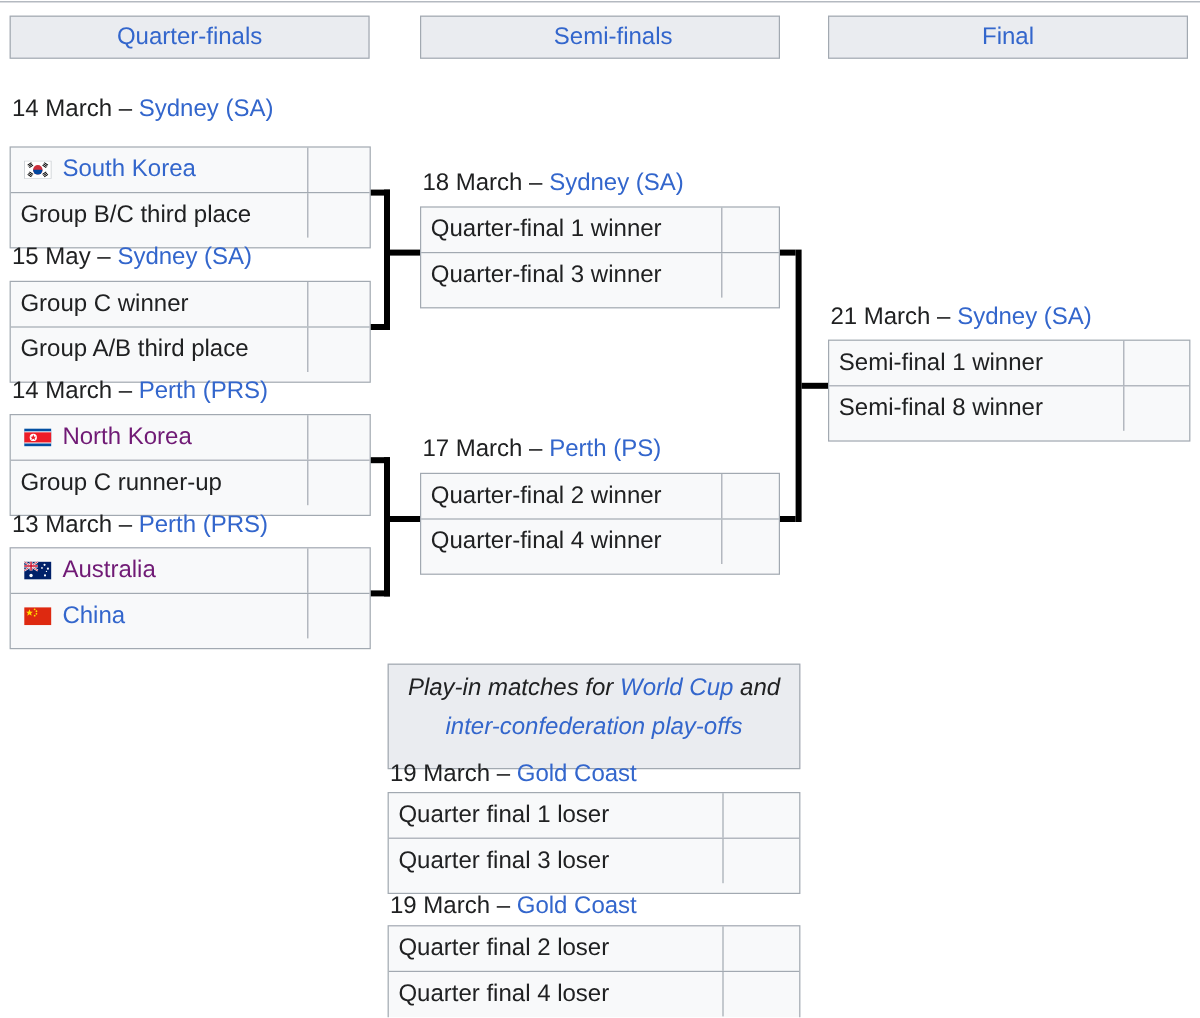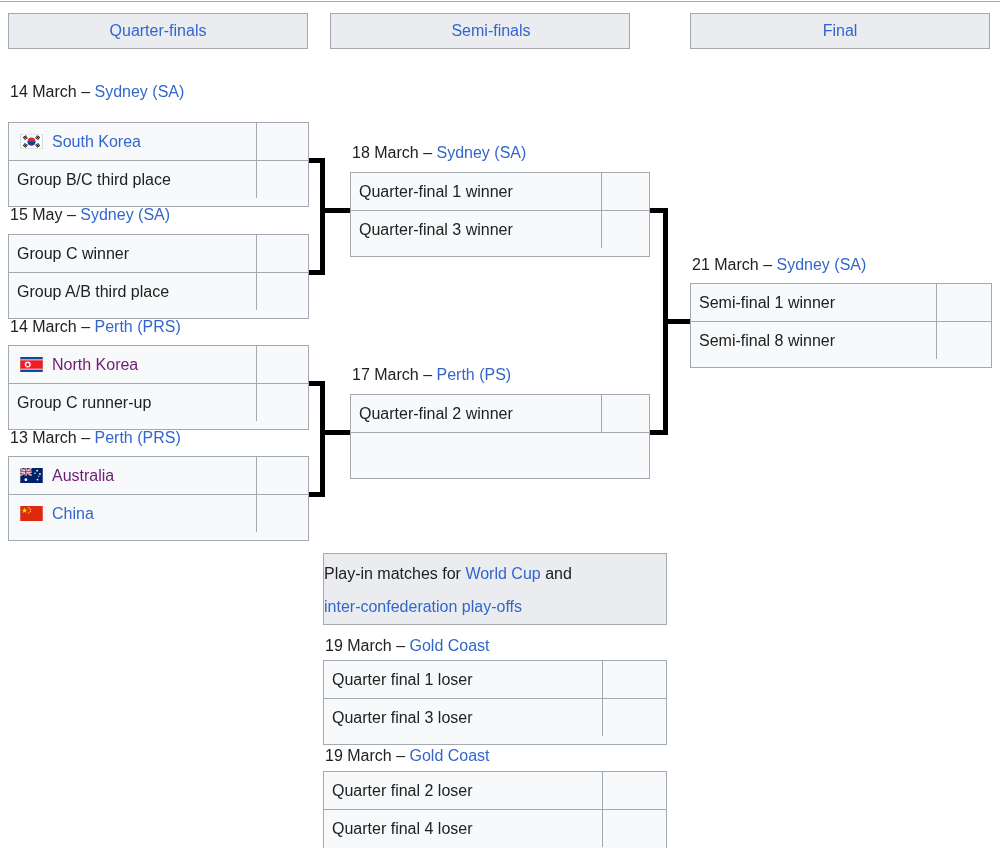--- a/index.html
+++ b/index.html
@@ -1,47 +1,47 @@
 <!DOCTYPE html>
 <html><head>
 <meta charset="utf-8">
 <style>
   html,body{margin:0;padding:0;background:#fff;}
   .canvas{position:relative;width:1000px;height:848px;background:#ffffff;overflow:hidden;
-          font-family:"Liberation Sans",sans-serif;font-size:16px;color:#202122;}
+          font-family:"Liberation Sans",sans-serif;font-size:20px;color:#202122;}
   .toprule{position:absolute;left:0;top:1px;width:1000px;height:1px;background:#a2a9b1;}
   .rh{position:absolute;top:13px;height:36px;width:300px;box-sizing:border-box;
       border:1px solid #a2a9b1;background:#eaecf0;text-align:center;line-height:34px;}
   .link{color:#3366cc;text-decoration:none;cursor:pointer;}
   .visited{color:#701a75;}
   .date{position:absolute;white-space:nowrap;line-height:23px;}
   .match{position:absolute;box-sizing:border-box;height:85px;background:#f8f9fa;border:1px solid #a2a9b1;}
   .m-row{display:flex;height:37px;box-sizing:content-box;}
   .m-row.first{border-bottom:1px solid #a2a9b1;}
   .team{flex:1;display:flex;align-items:center;padding-left:8px;border-right:1px solid #a2a9b1;
         white-space:nowrap;overflow:hidden;}
   .score{flex:0 0 auto;}
   .s-qf{width:51px;} .s-sf{width:47px;} .s-f{width:54px;} .s-pi{width:63px;}
   .w-qf{width:301px;} .w-sf{width:300px;} .w-f{width:302px;} .w-pi{width:344px;}
   .flag{display:inline-flex;flex:0 0 auto;margin-left:3px;margin-right:9px;}
   .flag svg{display:block;}
   .cn{position:absolute;background:#000;}
-  .note{position:absolute;left:323px;top:553px;width:344px;height:72px;box-sizing:border-box;
-        border:1px solid #a2a9b1;background:#eaecf0;text-align:left;line-height:33px;padding-top:3px;}
+  .note{position:absolute;left:323px;top:553px;width:344px;height:88px;box-sizing:border-box;
+        border:1px solid #a2a9b1;background:#eaecf0;text-align:center;line-height:33px;padding-top:3px;font-style:italic;}
 </style>
 </head>
 <body>
 
 <div class="canvas">
   <div class="toprule"></div>
 
   <div class="rh" style="left:8px;">
     <a class="link">Quarter-finals</a>
   </div>
-  <div class="rh" style="left:330px;padding-left:22px;">
+  <div class="rh" style="left:350px;padding-left:22px;">
     <a class="link">Semi-finals</a>
   </div>
   <div class="rh" style="left:690px;">
     <a class="link">Final</a>
   </div>
 
   <div class="date" style="left:10px;top:80px;">
     <span>14 March – </span><a class="link">Sydney (SA)</a>
   </div>
   <div class="match w-qf" style="left:8px;top:122px;">
@@ -203,20 +203,26 @@
   <div class="date" style="left:352px;top:363px;">
     <span>17 March – </span><a class="link">Perth (PS)</a>
   </div>
   <div class="match w-sf" style="left:350px;top:394px;">
     <div class="m-row first">
       <div class="team">
         <span>Quarter-final 2 winner</span>
       </div>
       <div class="score s-sf"></div>
     </div>
+    <div class="m-row">
+      <div class="team">
+        <span>Quarter-final 4 winner</span>
+      </div>
+      <div class="score s-sf"></div>
+    </div>
   </div>
 
   <div class="date" style="left:692px;top:253px;">
     <span>21 March – </span><a class="link">Sydney (SA)</a>
   </div>
   <div class="match w-f" style="left:690px;top:283px;">
     <div class="m-row first">
       <div class="team">
         <span>Semi-final 1 winner</span>
       </div>

